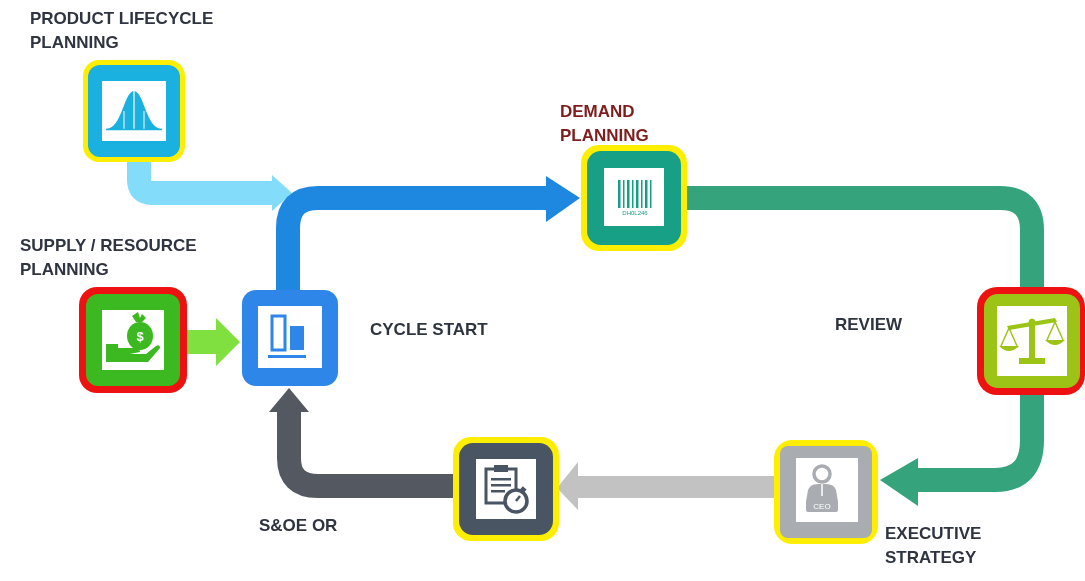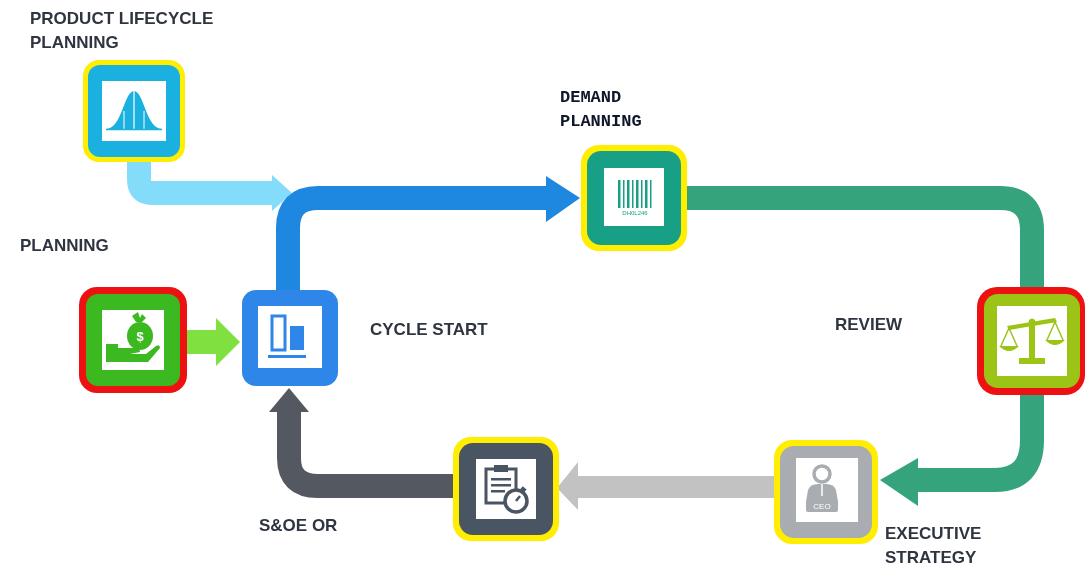--- a/index.html
+++ b/index.html
@@ -52,26 +52,27 @@
     <path class="arr-greydark" d="M455 486 L318 486 Q289 486 289 458 L289 410" fill="none" stroke-width="24" stroke="#545861"></path>
     <polygon class="arr-greydark-fill" points="269,412 289,388 309,412" fill="#545861"></polygon>
   </g>
 </svg>
 
 <div class="label" style="left: 30px; top: 7px; width: 220px; color: rgb(47, 53, 64);">
   <span>PRODUCT LIFECYCLE</span>
   <span>PLANNING</span>
 </div>
 <div class="label" style="left: 20px; top: 234px; width: 220px; color: rgb(47, 53, 64);">
+  <span>SUPPLY / RESOURCE</span>
   <span>PLANNING</span>
 </div>
 <div class="label" style="left: 370px; top: 318px; width: 170px; color: rgb(47, 53, 64);">
   <span>CYCLE START</span>
 </div>
-<div class="label" style="left: 560px; top: 86px; width: 145px; color: #0f172a; font-family: Liberation Mono, monospace;">
+<div class="label" style="left: 560px; top: 100px; width: 145px; color: #7f1d1d;">
   <span>DEMAND</span>
   <span>PLANNING</span>
 </div>
 <div class="label" style="left: 835px; top: 313px; width: 130px; color: rgb(47, 53, 64);">
   <span>REVIEW</span>
 </div>
 <div class="label" style="left: 885px; top: 522px; width: 135px; color: rgb(47, 53, 64);">
   <span>EXECUTIVE</span>
   <span>STRATEGY</span>
 </div>
@@ -152,21 +153,21 @@
           <line x1="58" y1="16" x2="50" y2="34" stroke-width="1.5" fill="none"></line>
           <line x1="58" y1="16" x2="66" y2="34" stroke-width="1.5" fill="none"></line>
           <path d="M48 34 L68 34 Q58 44 48 34 Z" stroke-width="0"></path>
         </g>
       </svg>
     </div>
   </div>
 </div>
 
 <div class="node" style="left:774px; top:440px; width:104px; height:104px; border-radius:18px; background:#ffee00;">
-  <div class="inner" style="left:6px; top:6px; width:92px; height:92px; border-radius:14px; background:#a9acb0;">
+  <div class="inner" style="left:6px; top:6px; width:92px; height:92px; border-radius:8px; background:#a9acb0;">
     <div class="tile" style="left:16px; top:12px; width:62px; height:64px;">
       <svg viewBox="0 0 62 64">
         <circle cx="26" cy="16" r="8" fill="none" stroke="#a9acb0" stroke-width="3.5"></circle>
         <path d="M10 44 L12 32 Q14 26 22 26 L30 26 Q38 26 40 32 L42 44 Z" fill="#a9acb0"></path>
         <line x1="26" y1="26" x2="26" y2="38" stroke="#ffffff" stroke-width="1.5"></line>
         <rect x="10" y="42" width="32" height="12" rx="2" fill="#a9acb0"></rect>
         <text x="26" y="51" text-anchor="middle" font-family="Liberation Sans, sans-serif" font-size="8" fill="#ffffff">CEO</text>
       </svg>
     </div>
   </div>

